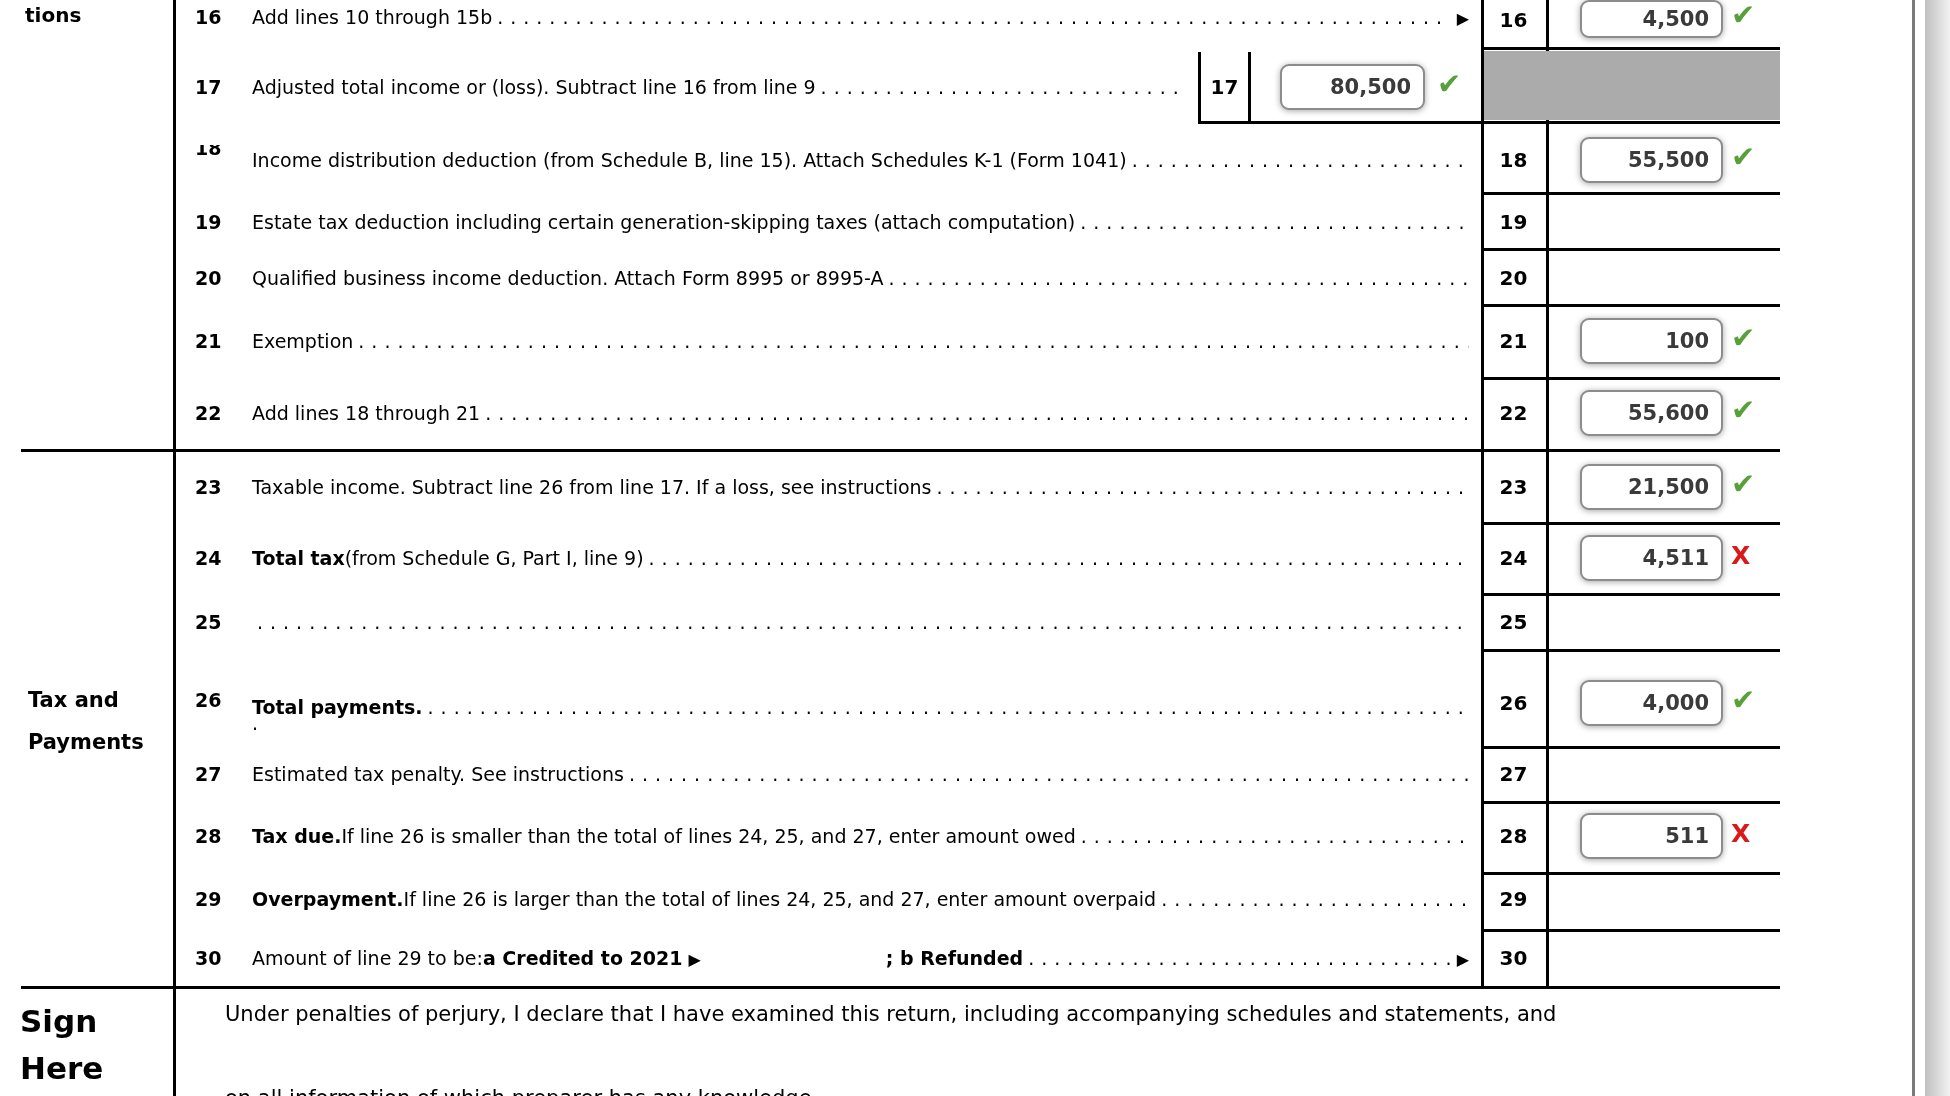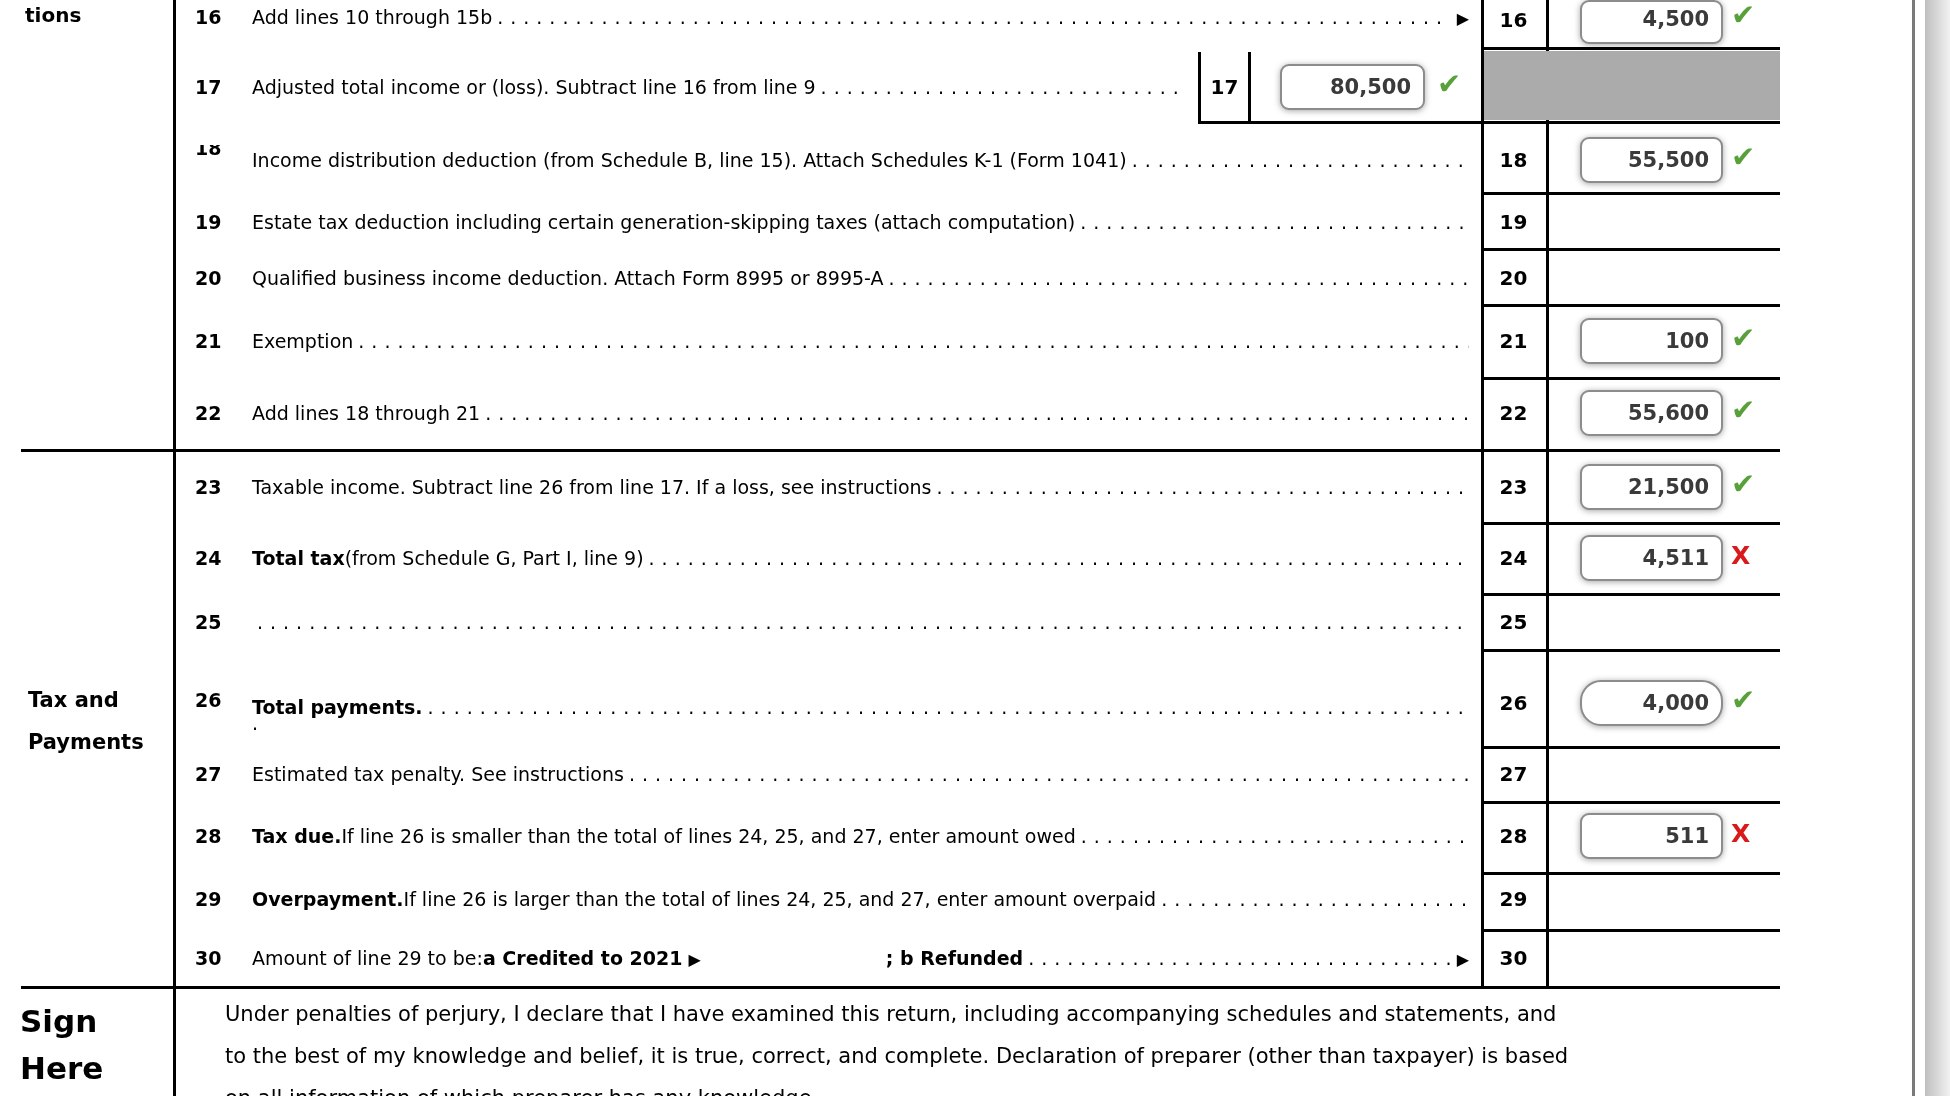--- a/index.html
+++ b/index.html
@@ -44,32 +44,31 @@
   <div id="page-edge-line" style="left:1912px;top:0;width:3px;height:1096px;"></div>
   <div id="page-edge-shadow" style="left:1925px;top:0;width:25px;height:1096px;"></div>
 
   <div class="side-label" style="left:25px;top:3px;font-size:20px;">tions</div>
   <div class="side-label" style="left:28px;top:688px;text-align:right;">Tax and</div>
   <div class="side-label" style="left:28px;top:730px;">Payments</div>
   <div class="sign-big" style="left:20px;top:1003px;">Sign</div>
   <div class="sign-big" style="left:20px;top:1050px;">Here</div>
 
   <div class="sign-line" style="top:1002px;">Under penalties of perjury, I declare that I have examined this return, including accompanying schedules and statements, and</div>
-  <div class="sign-line" style="top:1044px;">to the best of my knowledge and belief, it is true, correct, and complete. Declaration of preparer (other than taxpayer) is based</div>
   <div class="sign-line" style="top:1086px;">on all information of which preparer has any knowledge.</div>
 
   <div id="rows-container">
       <div class="main-row" style="left: 175px; top: 2px; width: 1294px;">
         <span class="line-num">16</span>
         <span class="seg">Add lines 10 through 15b</span>
         <span class="dots">................................................................................................................................................................</span>
         <span class="arrow">▶</span>
       </div>
       <span class="rc-num" style="top: 6px;">16</span>
-      <div class="value-box" style="left: 1580px; top: 0px; width: 143px; height: 44px; line-height: 34px;">4,500</div>
+      <div class="value-box" style="left: 1580px; top: 0px; width: 143px; height: 38px; line-height: 34px;">4,500</div>
       <span class="mark check" style="left: 1731px; top: -2px; color: rgb(88, 160, 58);">✔</span>
       <div class="main-row" style="left: 175px; top: 72px; width: 1011px;">
         <span class="line-num">17</span>
         <span class="seg">Adjusted total income or (loss). Subtract line 16 from line 9</span>
         <span class="dots">................................................................................................................................................................</span>
       </div>
       <span style="position: absolute; left: 1198px; width: 53px; text-align: center; top: 73px; font-weight: bold; font-size: 20px; height: 28px; line-height: 28px;">17</span>
       <div class="value-box" style="left: 1280px; top: 64px; width: 145px; height: 46px; line-height: 42px;">80,500</div>
       <span class="mark check" style="left: 1437px; top: 67px; color: rgb(88, 160, 58);">✔</span>
       <div class="main-row" style="left: 175px; top: 145px; width: 1294px;">
@@ -131,21 +130,21 @@
       </div>
       <span class="rc-num" style="top: 608px;">25</span>
       <span class="line-num" style="position: absolute; left: 195px; top: 685px; height: 30px; line-height: 30px; padding: 0px; width: 57px;">26</span>
       <div class="main-row" style="left: 175px; top: 692px; width: 1294px;">
         <span style="display: inline-block; width: 77px; flex: 0 0 auto;"></span>
         <span class="seg b">Total payments. </span>
         <span class="dots">................................................................................................................................................................</span>
       </div>
       <span style="position: absolute; left: 252px; top: 712px; font-size: 19px;">.</span>
       <span class="rc-num" style="top: 689px;">26</span>
-      <div class="value-box" style="left: 1580px; top: 680px; width: 143px; height: 46px; line-height: 42px; border-radius: 21px;">4,000</div>
+      <div class="value-box" style="left: 1580px; top: 680px; width: 143px; height: 46px; line-height: 42px;">4,000</div>
       <span class="mark check" style="left: 1731px; top: 683px; color: rgb(88, 160, 58);">✔</span>
       <div class="main-row" style="left: 175px; top: 759px; width: 1294px;">
         <span class="line-num">27</span>
         <span class="seg">Estimated tax penalty. See instructions</span>
         <span class="dots">................................................................................................................................................................</span>
       </div>
       <span class="rc-num" style="top: 760px;">27</span>
       <div class="main-row" style="left: 175px; top: 821px; width: 1294px;">
         <span class="line-num">28</span>
         <span class="seg b">Tax due. </span>

